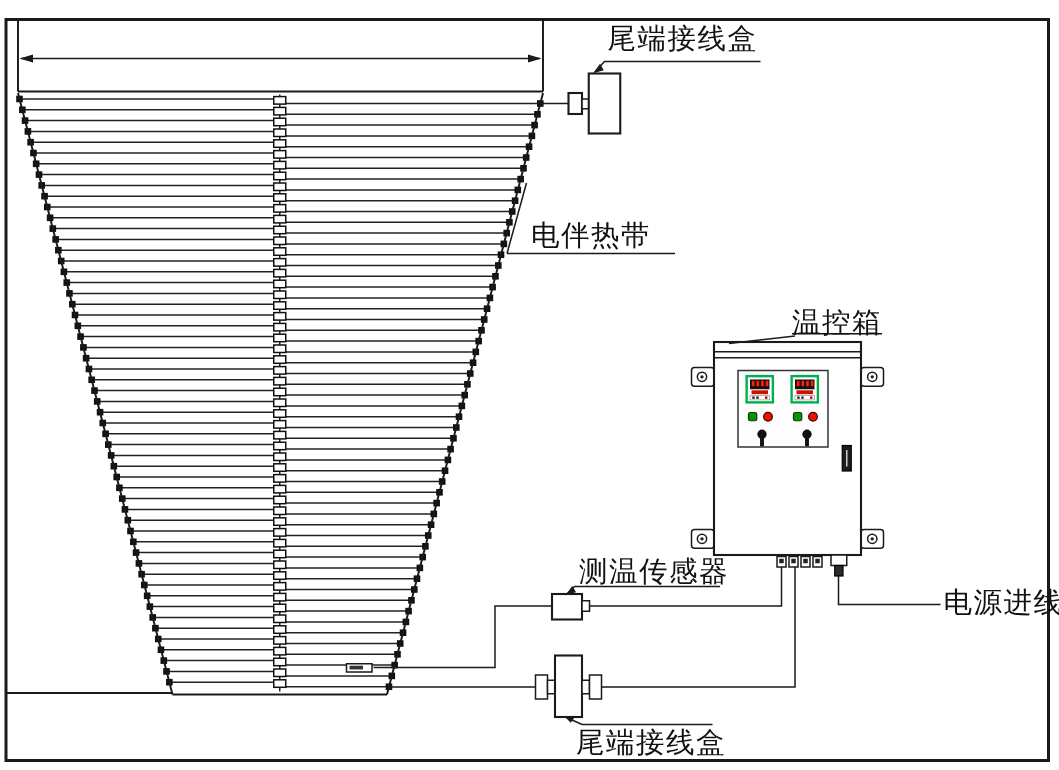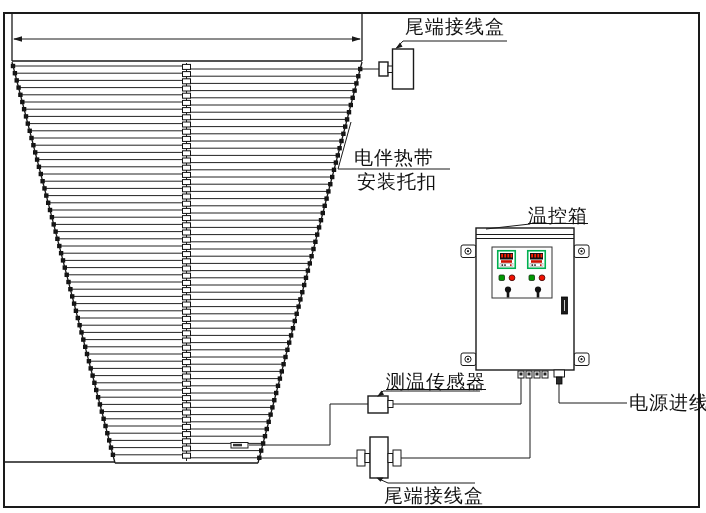--- a/index.html
+++ b/index.html
@@ -476,22 +476,21 @@
       <rect x="388" y="453.5" width="5" height="9" class="box-thin"></rect>
       <rect x="393" y="450" width="8" height="16" class="box-thin"></rect>
       <polyline points="378,478.5 388,483 475,483" class="ln-thin"></polyline>
       <polygon class="arrow" points="376.5,477.8 383.5,477.5 380.5,481.8"></polygon>
     </g>
   </svg>
 
   <div class="lbl" style="left:405px;top:17px;">尾端接线盒</div>
 
   <div class="lbl" style="left:354px;top:148px;">电伴热带</div>
-  <div class="lbl" style="left:357px;top:172px;">安装托扣</div>
 
   <div class="lbl" style="left:528px;top:206px;text-decoration:underline;">温控箱</div>
 
-  <div class="lbl" style="left:386px;top:372px;text-decoration:underline;">测温传感器</div>
+  <div class="lbl" style="left:386px;top:372px;">测温传感器</div>
 
   <div class="lbl" style="left:629px;top:393px;">电源进线</div>
 
   <div class="lbl" style="left:384px;top:486px;">尾端接线盒</div>
 </div>
 
 </body></html>

